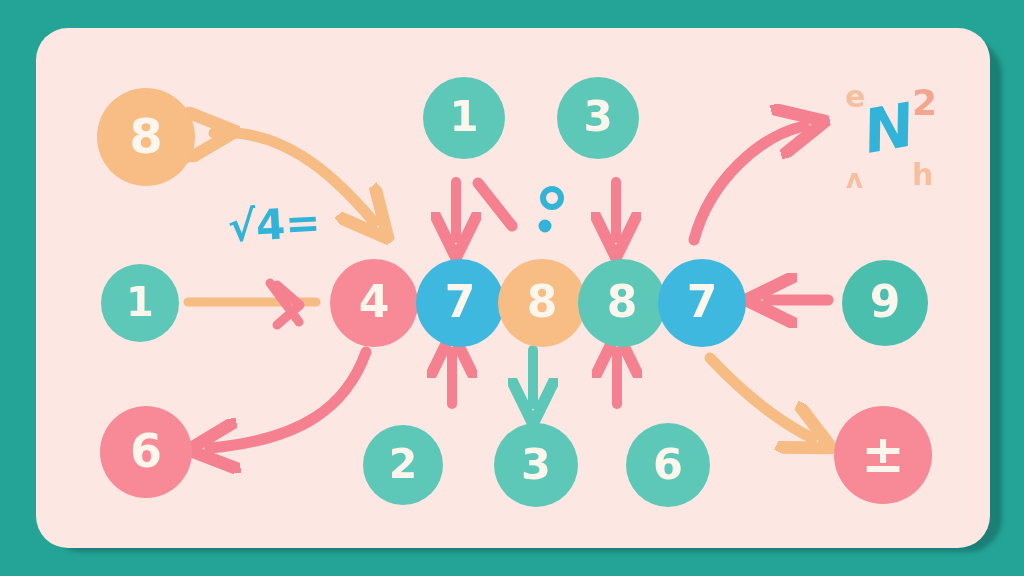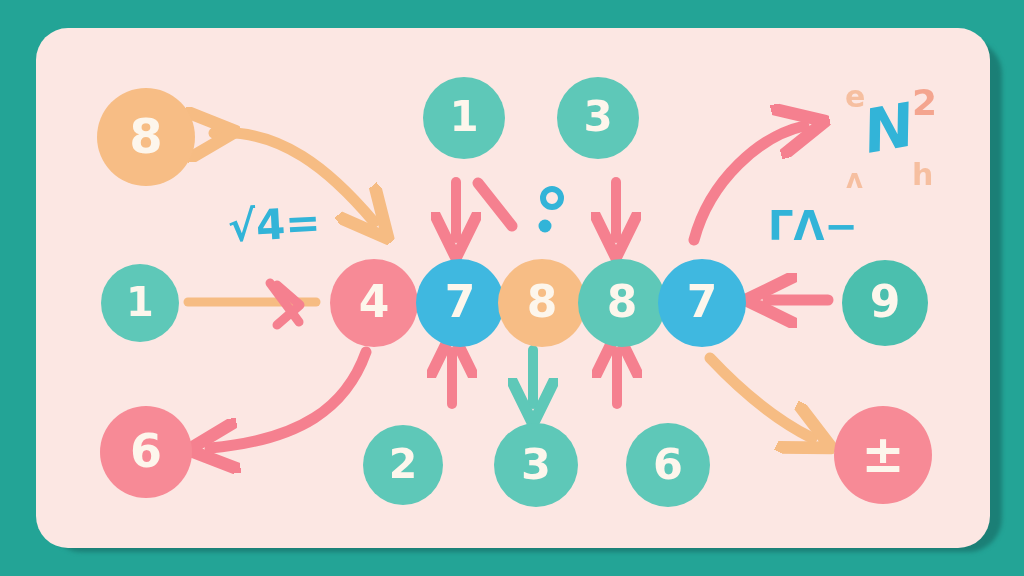--- a/index.html
+++ b/index.html
@@ -185,15 +185,14 @@
   <div class="anno" style="left:845px;top:82px;font-size:30px;color:#f6bfa0;">e</div>
 
   <div class="anno" style="left:864px;top:98px;font-size:60px;color:#32b4d8;transform:rotate(-10deg);font-style:italic;">N</div>
 
   <div class="anno" style="left:912px;top:85px;font-size:36px;color:#f4a58f;">2</div>
 
   <div class="anno" style="left:846px;top:166px;font-size:26px;color:#f6bfa0;">ʌ</div>
 
   <div class="anno" style="left:912px;top:160px;font-size:30px;color:#f6bfa0;">h</div>
 
-  <div class="anno" style="left:768px;top:206px;font-size:40px;color:#32b4d8;">ΓΛ−</div>
 
 </div>
 
 </body></html>

